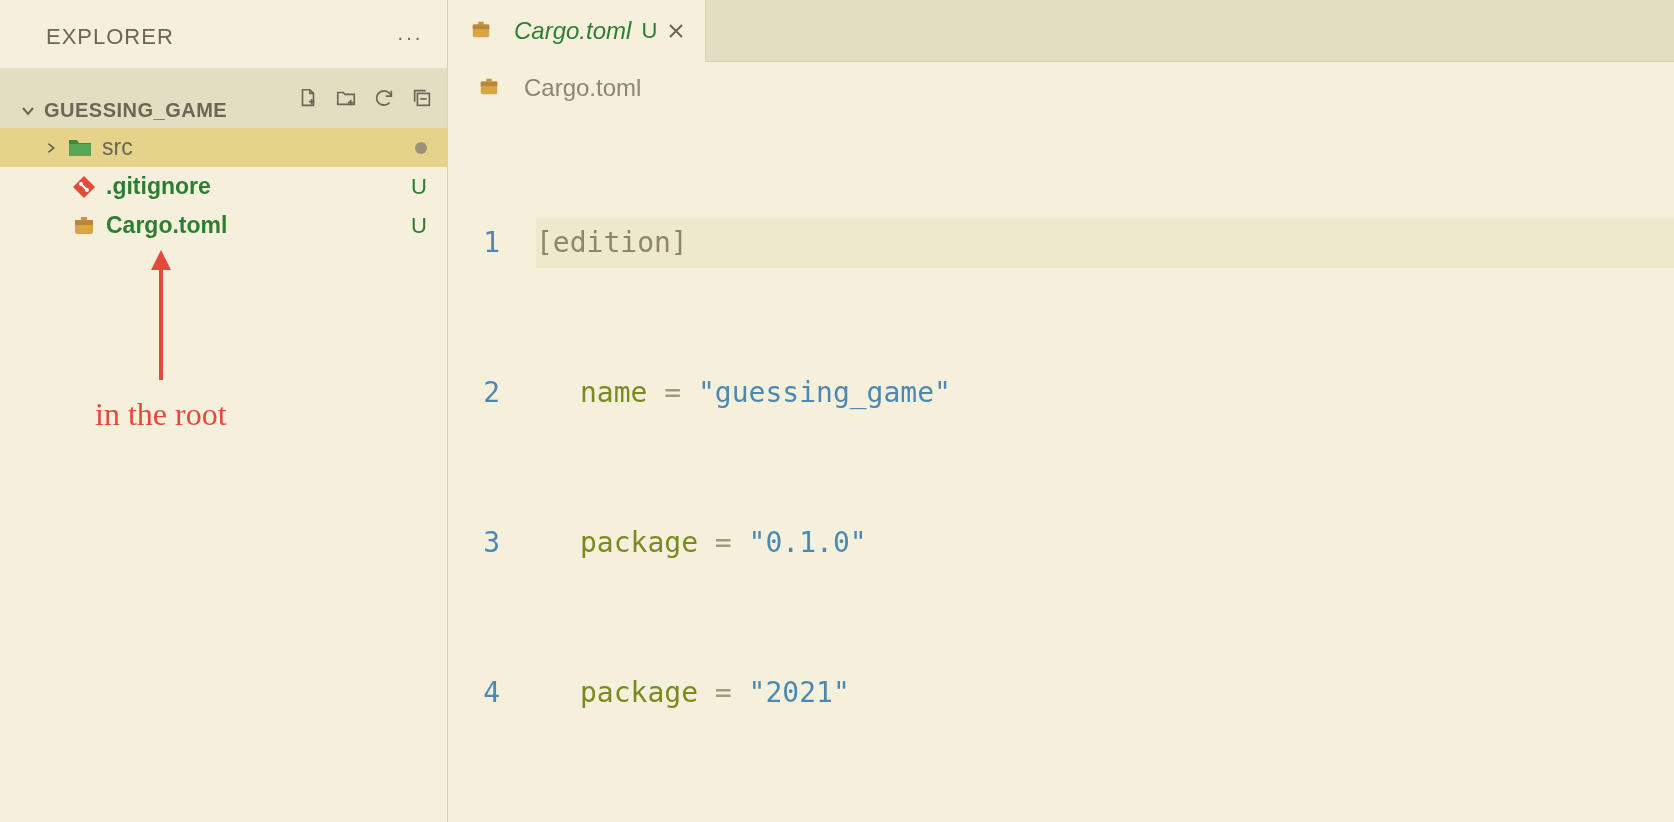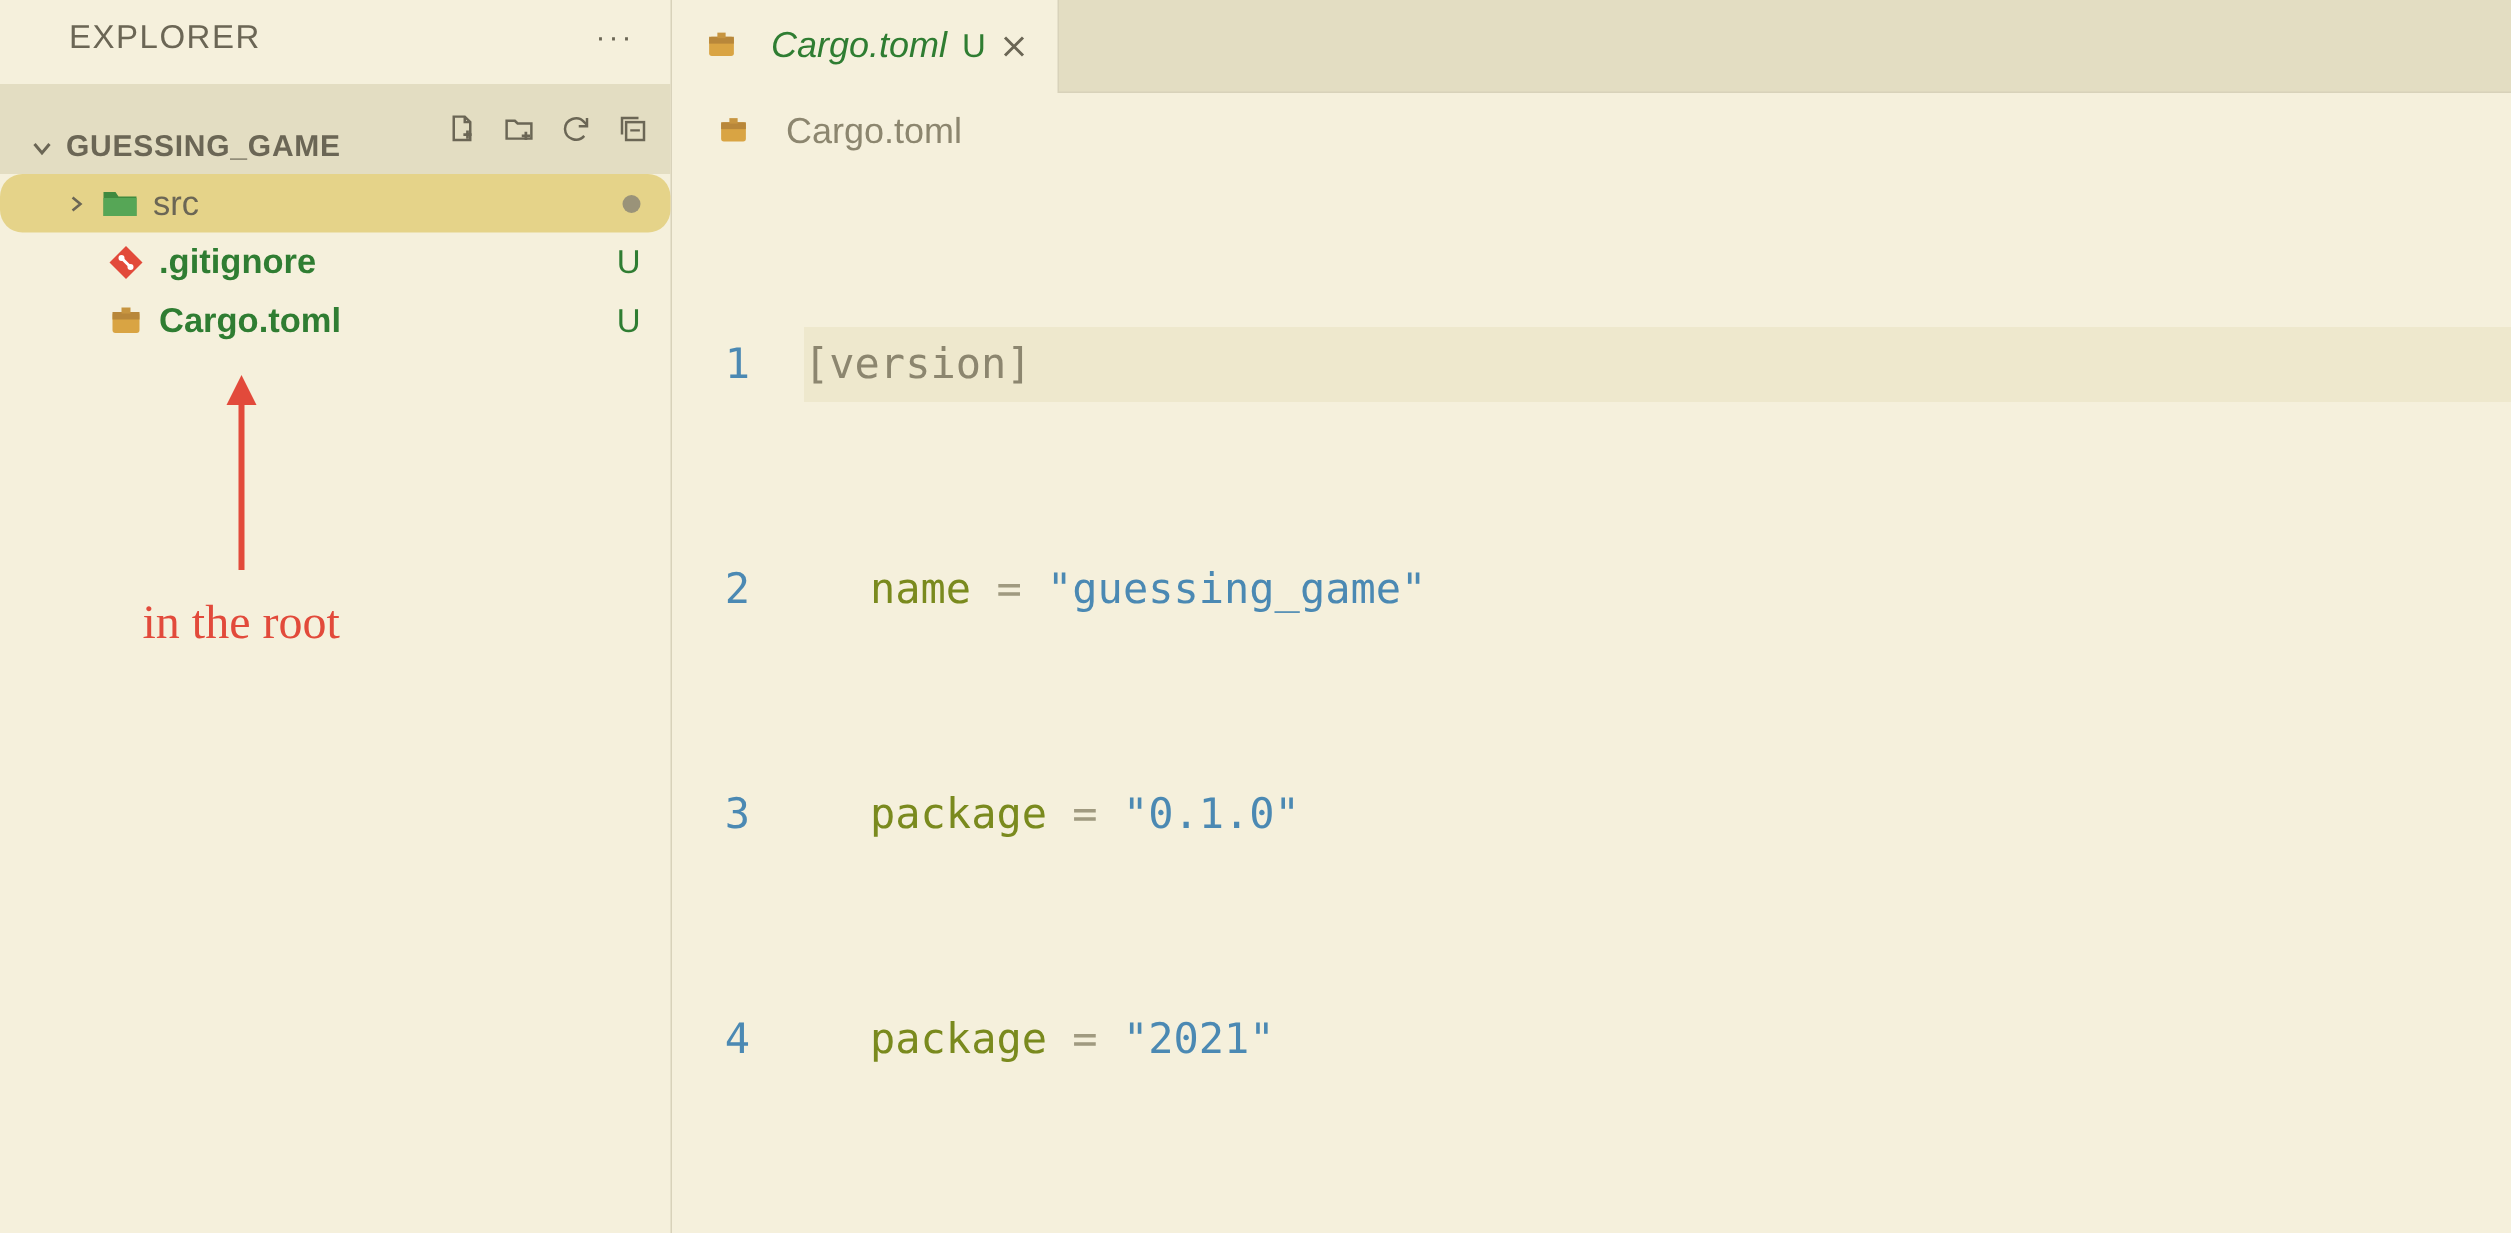--- a/index.html
+++ b/index.html
@@ -16,21 +16,21 @@
     background: #f5f0dc;
     border-right: 1px solid #d8d2ba;
     display: flex;
     flex-direction: column;
     position: relative;
   }
   .sidebar-header {
     display: flex;
     align-items: center;
     justify-content: space-between;
-    padding: 12px 24px 18px 46px;
+    padding: 24px 24px 18px 46px;
   }
   .sidebar-title {
     font-size: 22px;
     letter-spacing: 1px;
     color: #6b6655;
     font-weight: 400;
   }
   .ellipsis {
     color: #6b6655;
     font-size: 20px;
@@ -75,21 +75,20 @@
     display: flex;
     flex-direction: column;
   }
   .tree-item {
     display: flex;
     align-items: center;
     padding: 6px 14px 6px 44px;
     font-size: 23px;
     cursor: pointer;
     position: relative;
-    border-radius: 15px;
   }
   .tree-item.selected {
     background: #e5d389;
   }
   .tree-item .chevron-right {
     color: #6b6655;
     font-size: 18px;
     margin-right: 10px;
   }
   .tree-item .spacer {
@@ -356,21 +355,21 @@
       <div class="line">2</div>
       <div class="line">3</div>
       <div class="line">4</div>
       <div class="line">5</div>
       
       
       
       
     </div>
     <div class="code">
-      <div class="line hl"><span class="tok-section">[version]</span></div>
+      <div class="line hl"><span class="tok-section">[edition]</span></div>
       <div class="line"><span class="tok-key">name</span><span class="tok-eq"> = </span><span class="tok-str">"guessing_game"</span></div>
       <div class="line"><span class="tok-key">package</span><span class="tok-eq"> = </span><span class="tok-str">"0.1.0"</span></div>
       <div class="line"><span class="tok-key">package</span><span class="tok-eq"> = </span><span class="tok-str">"2021"</span></div>
       <div class="line"></div>
       
       
       
       
     </div>
   </div>

